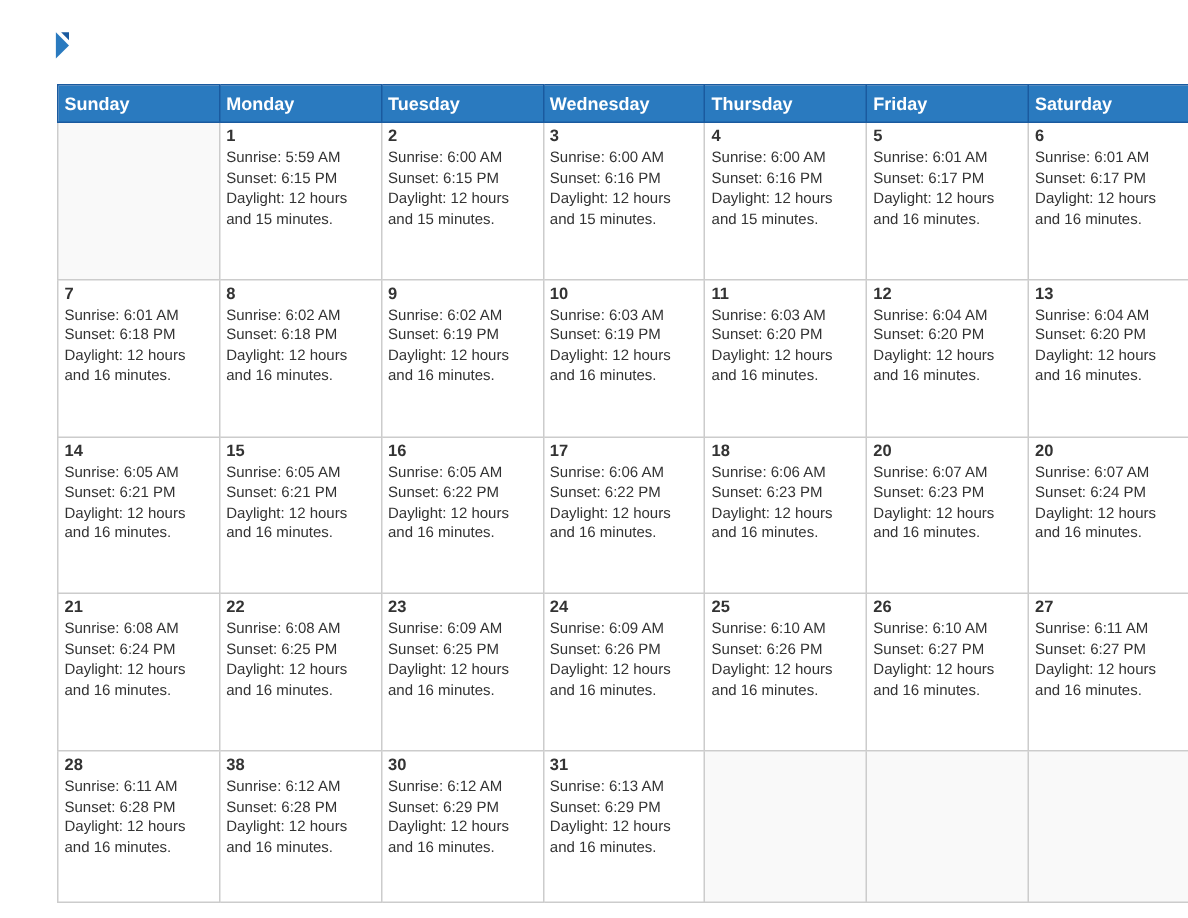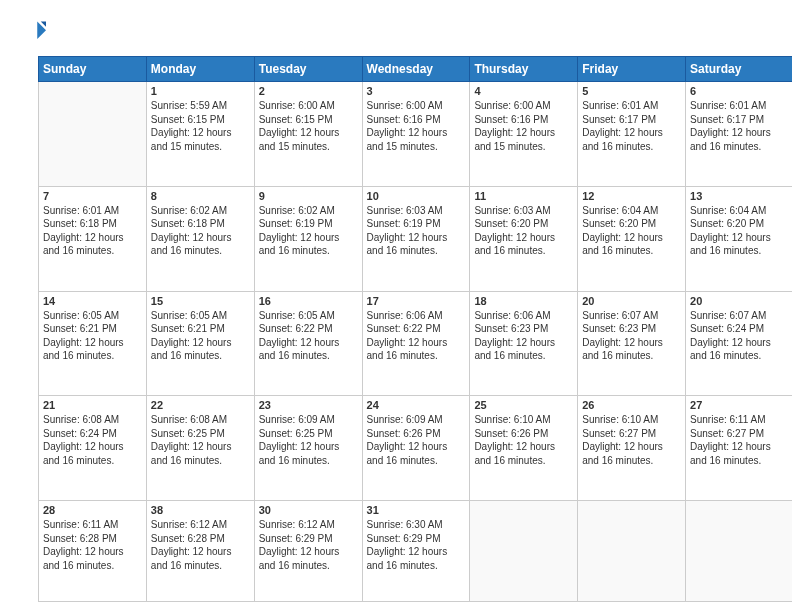--- a/index.html
+++ b/index.html
@@ -344,21 +344,21 @@
           </td>
           <td>
             <span class="day-num">30</span>
             <div class="day-info" style="white-space: pre-line;">Sunrise: 6:12 AM
 Sunset: 6:29 PM
 Daylight: 12 hours
 and 16 minutes.</div>
           </td>
           <td>
             <span class="day-num">31</span>
-            <div class="day-info" style="white-space: pre-line;">Sunrise: 6:30 AM
+            <div class="day-info" style="white-space: pre-line;">Sunrise: 6:13 AM
 Sunset: 6:29 PM
 Daylight: 12 hours
 and 16 minutes.</div>
           </td>
           <td class="empty-cell"></td>
           <td class="empty-cell"></td>
           <td class="empty-cell"></td>
         </tr>
       </tbody>
   </table>

